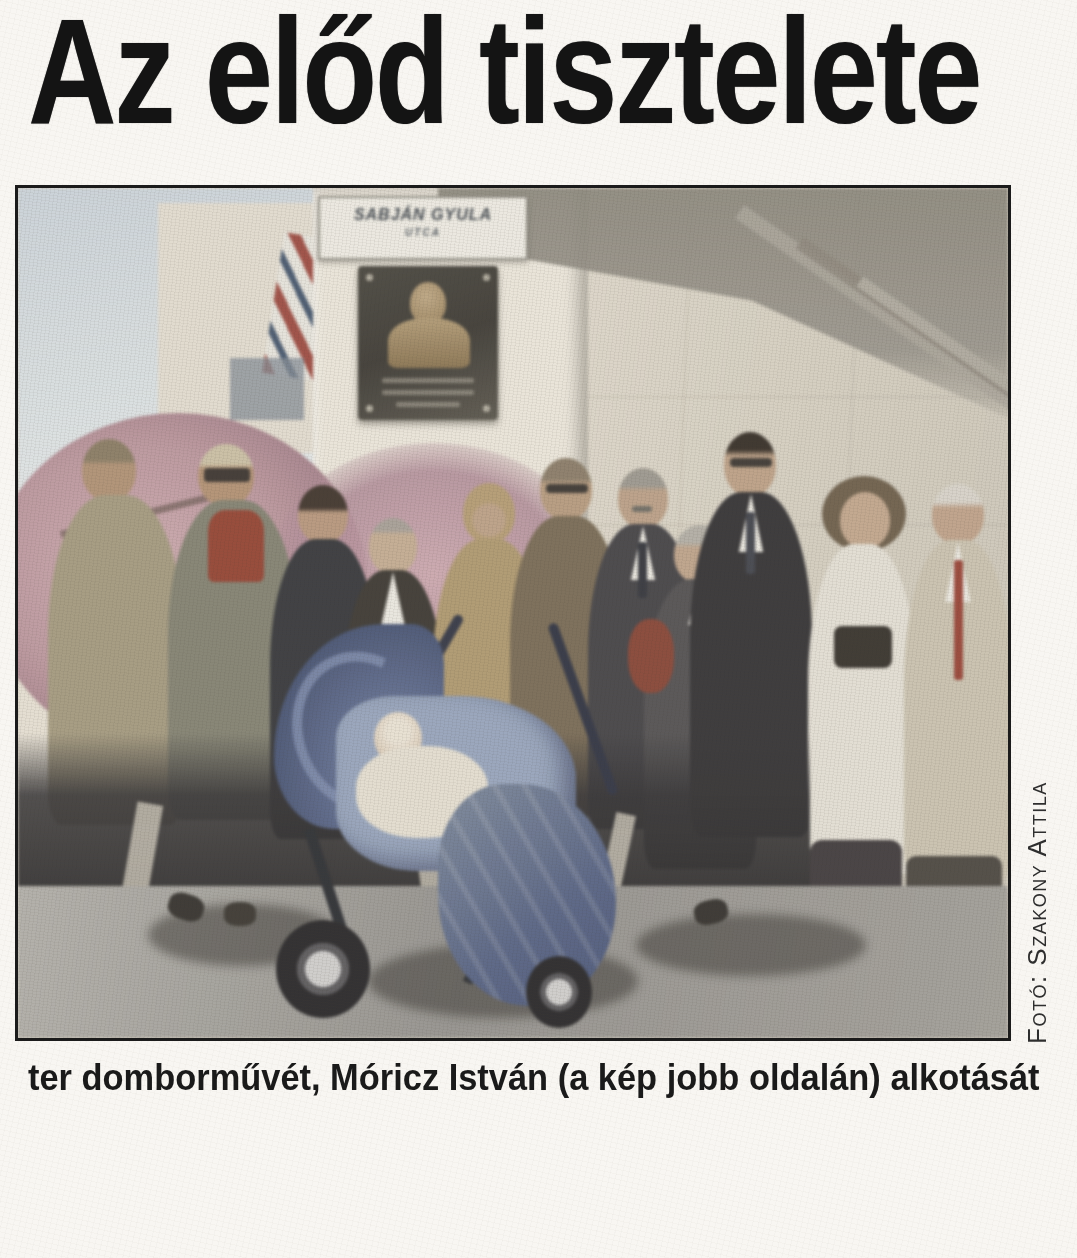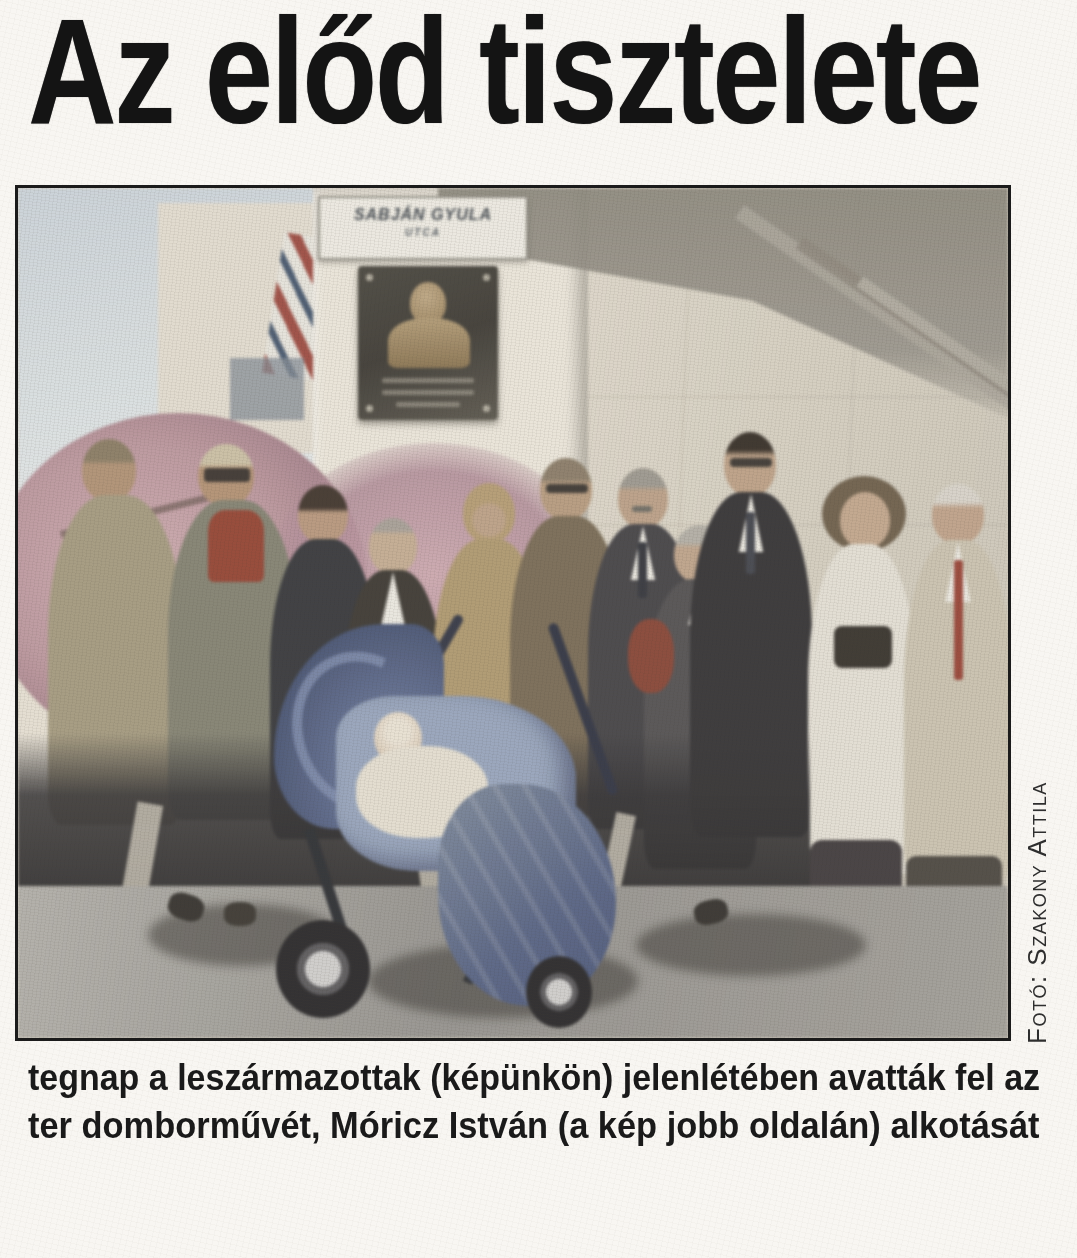--- a/index.html
+++ b/index.html
@@ -235,17 +235,16 @@
       <i class="footmuff"></i>
       <i class="wheel" style="left:258px;top:732px;width:94px;height:98px"></i>
       <i class="wheel" style="left:508px;top:768px;width:66px;height:72px"></i>
     </div>
     <div class="grain"></div>
   </figure>
 
   <div class="credit">Fotó: Szakony Attila</div>
 
   <figcaption class="caption">
-    <div class="cap-line"><span class="fit" style="transform: scaleX(0.9183);">tegnap a leszármazottak (képünkön) jelenlétében avatták fel az</span></div>
     <div class="cap-line"><span class="fit" style="transform: scaleX(0.9301);">ter domborművét, Móricz István (a kép jobb oldalán) alkotását</span></div>
   </figcaption>
 
 </div>
 
 </body></html>

